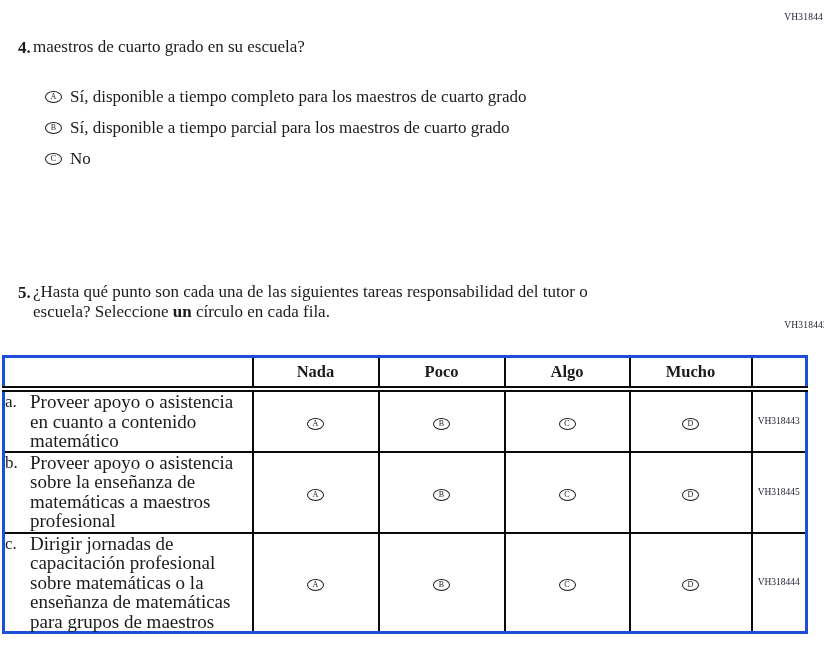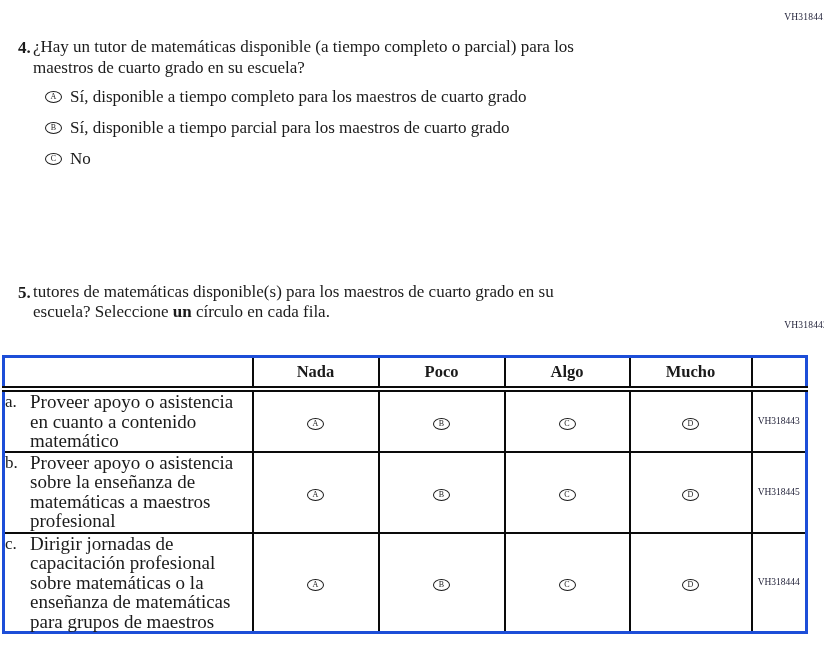--- a/index.html
+++ b/index.html
@@ -127,21 +127,20 @@
 </style>
 </head>
 <body>
 
 <div class="page">
 
   <div class="item-code code-q4">VH318441</div>
 
   <div class="qnum q4-num">4.</div>
   <div class="qtext q4-text">
-    <div>¿Hay un tutor de matemáticas disponible (a tiempo completo o parcial) para los</div>
     <div>maestros de cuarto grado en su escuela?</div>
   </div>
 
   <div class="options">
     <div class="option">
       <span class="bubble">A</span>
       <span class="option-label">Sí, disponible a tiempo completo para los maestros de cuarto grado</span>
     </div>
     <div class="option">
       <span class="bubble">B</span>
@@ -150,21 +149,21 @@
     <div class="option">
       <span class="bubble">C</span>
       <span class="option-label">No</span>
     </div>
   </div>
 
   <div class="item-code code-q5">VH318442</div>
 
   <div class="qnum q5-num">5.</div>
   <div class="qtext q5-text">
-    <div>tutores de matemáticas disponible(s) para los maestros de cuarto grado en su</div>
+    <div>¿Hasta qué punto son cada una de las siguientes tareas responsabilidad del tutor o</div>
     <div>
       <span>escuela? Seleccione</span>
       <span class="bold-inline">un</span>
       <span>círculo en cada fila.</span>
     </div>
   </div>
 
   <table class="matrix">
     <colgroup>
       <col style="width:249px">

